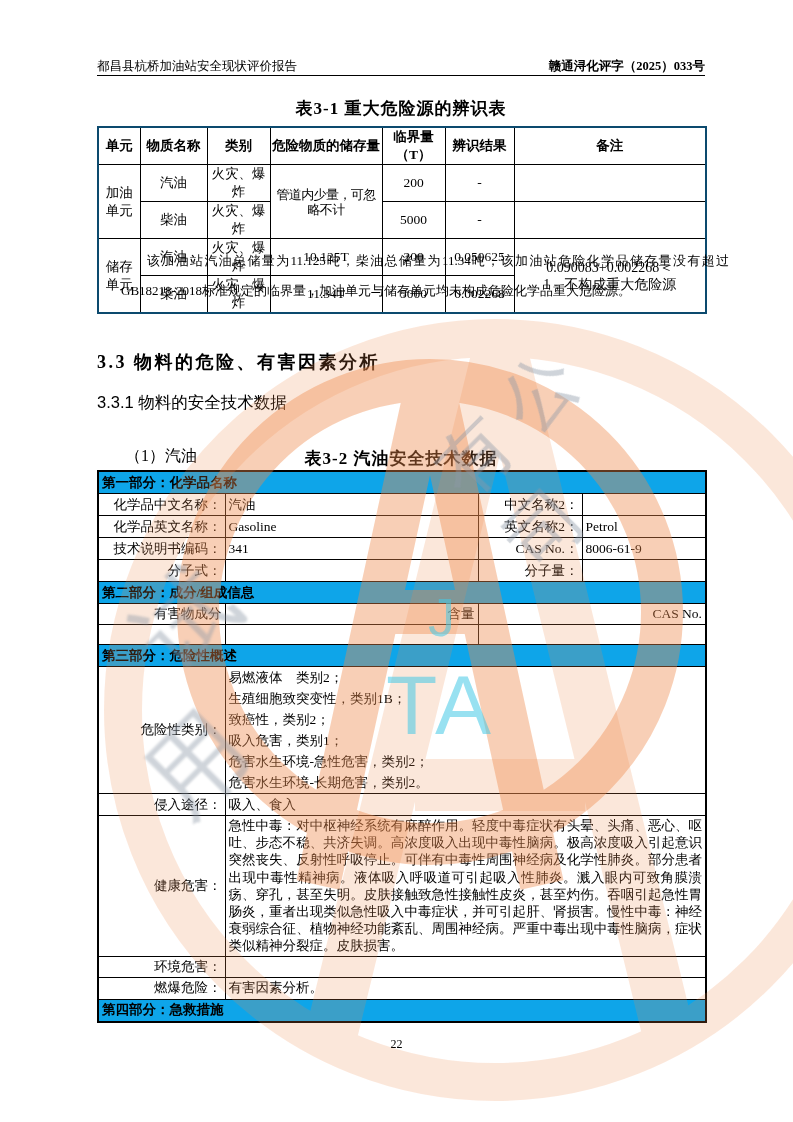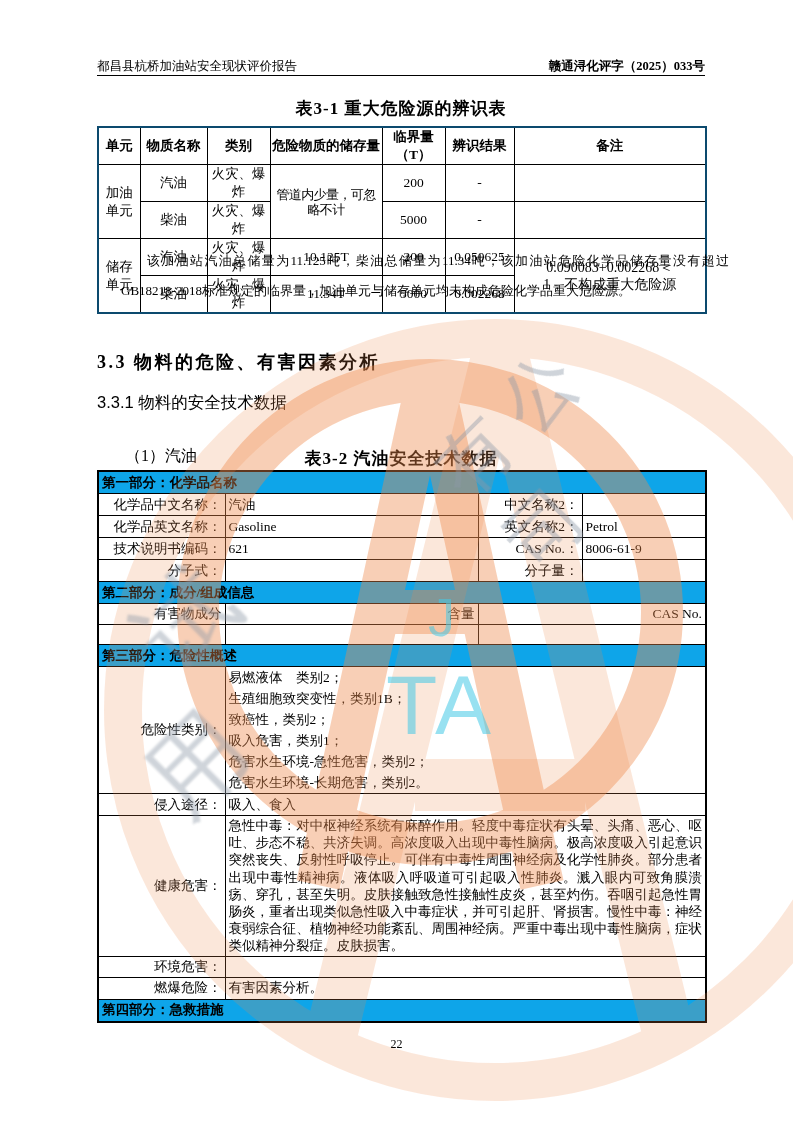--- a/index.html
+++ b/index.html
@@ -147,21 +147,21 @@
       <td class="val"></td>
     </tr>
     <tr style="height:22px">
       <td class="lbl">化学品英文名称：</td>
       <td class="val">Gasoline</td>
       <td class="lbl">英文名称2：</td>
       <td class="val">Petrol</td>
     </tr>
     <tr style="height:22px">
       <td class="lbl">技术说明书编码：</td>
-      <td class="val">621</td>
+      <td class="val">341</td>
       <td class="lbl">CAS No.：</td>
       <td class="val">8006-61-9</td>
     </tr>
     <tr style="height:22px">
       <td class="lbl">分子式：</td>
       <td class="val"></td>
       <td class="lbl">分子量：</td>
       <td class="val"></td>
     </tr>
 

